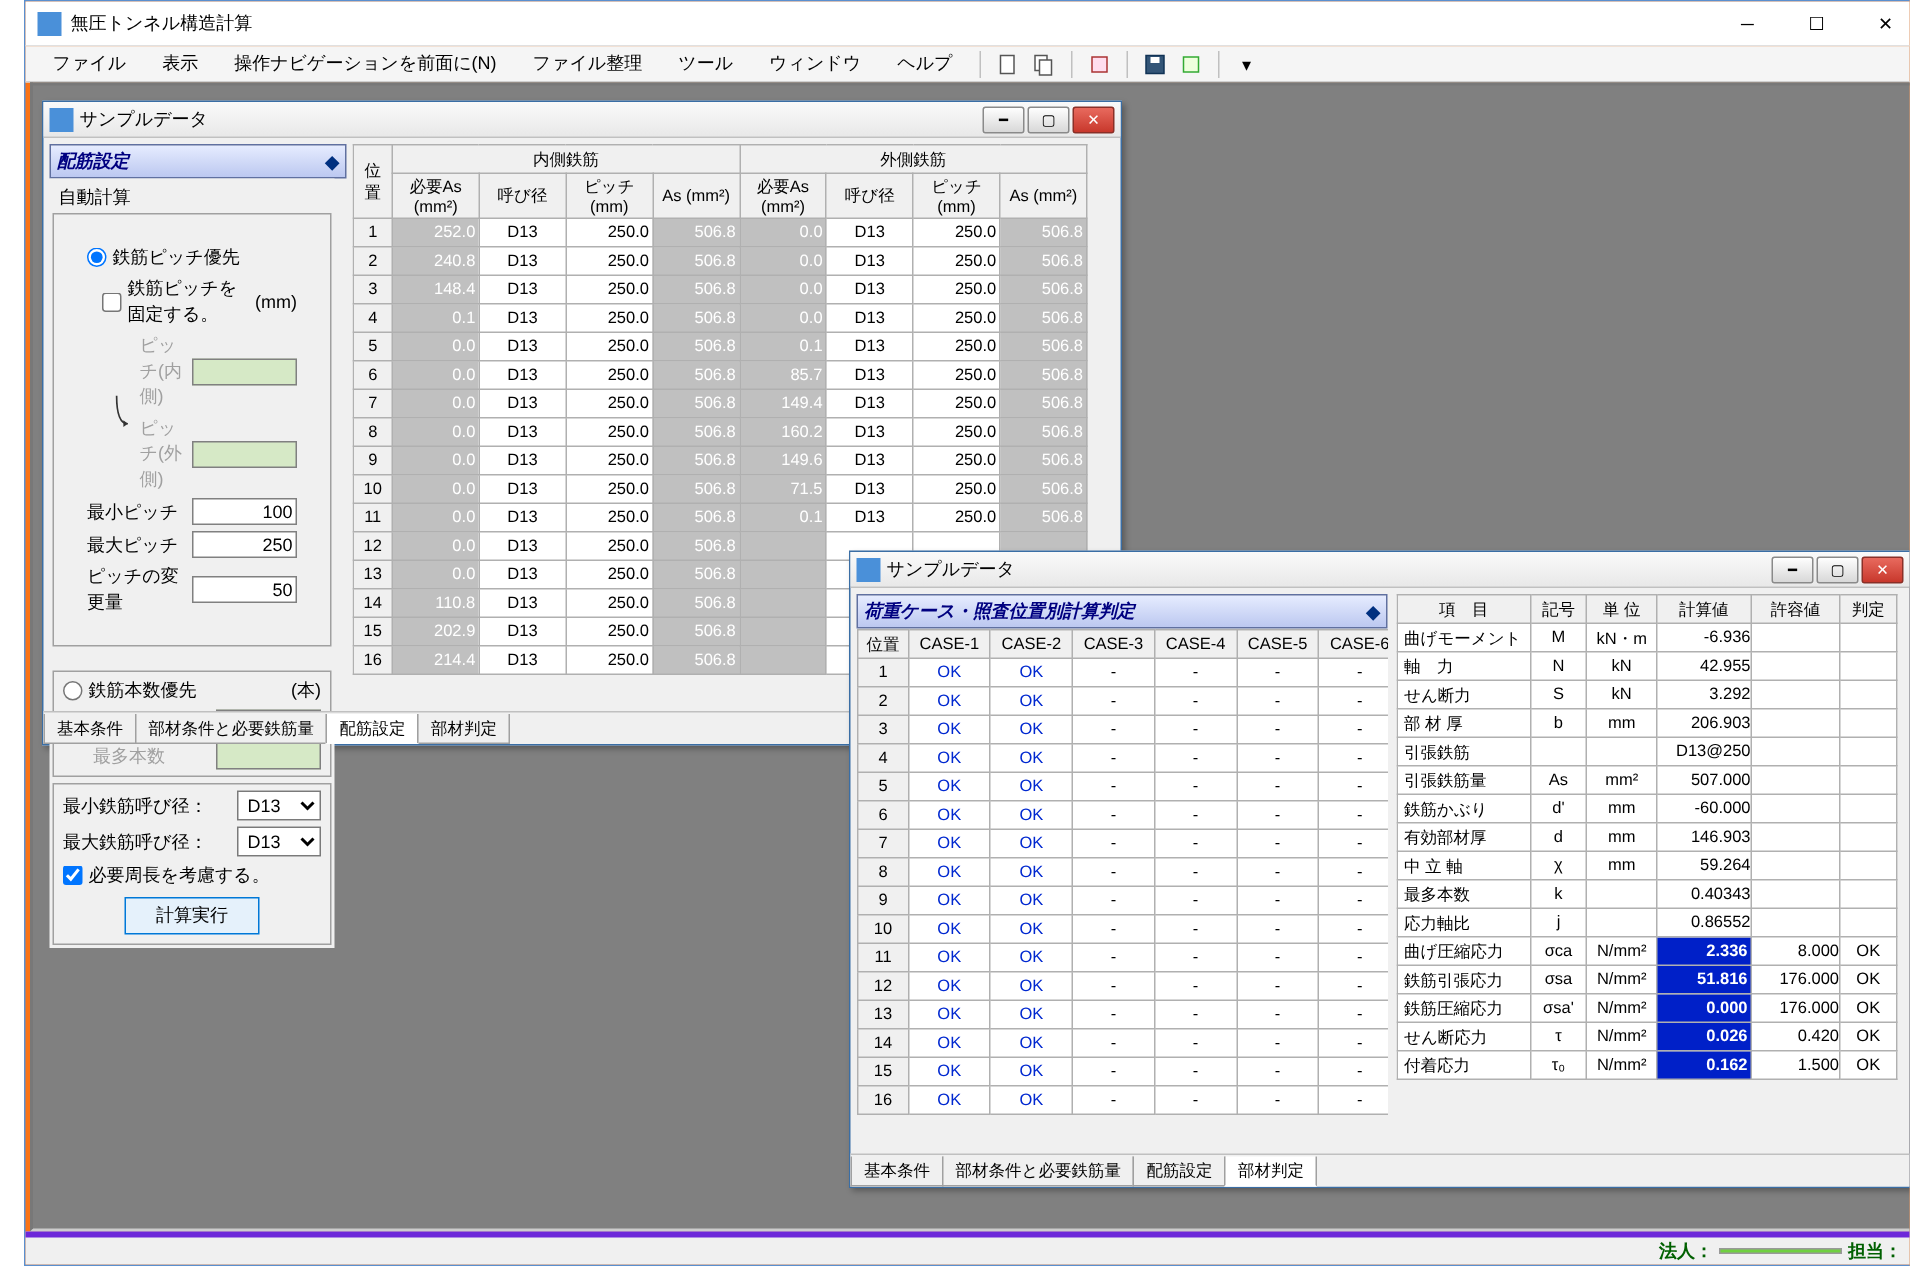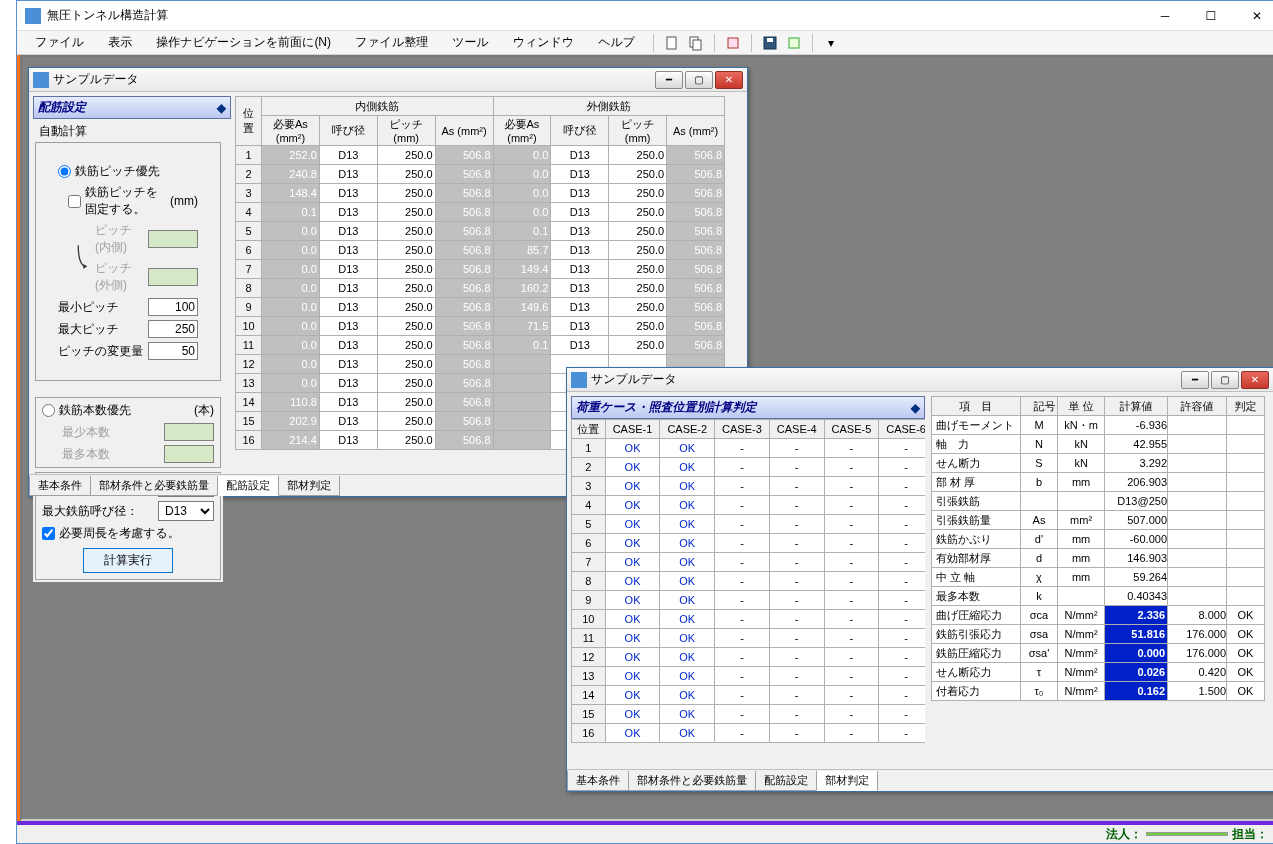--- a/index.html
+++ b/index.html
@@ -33,21 +33,21 @@
 .subwin-btn.close { background: linear-gradient(to bottom, #e86a5e, #c8382c); color: #fff; border-color: #8a3028; }
 
 
 .panel-body { padding: 4px; display: flex; gap: 4px; }
 .settings-box { border: 1px solid #a0a0a0; width: 190px; background: #f0f0f0; padding: 2px; }
 .section-title-bar { background: linear-gradient(to bottom, #e6ecff, #bcc8f0); border: 1px solid #6070a0; padding: 2px 4px; font-weight: bold; font-style: italic; color: #000080; display: flex; align-items: center; justify-content: space-between; }
 .section-title-bar .help { color: #003080; font-style: normal; }
 
 .radio-row, .check-row, .input-row { display: flex; align-items: center; padding: 2px 4px; gap: 4px; }
 .input-row label { flex:1; }
-.input-row input { width: 50px; text-align: right; border: 1px solid #808080; padding: 1px 2px; height: 18px; }
+.input-row input { width: 70px; text-align: right; border: 1px solid #808080; padding: 1px 2px; height: 18px; }
 .input-row input:disabled, .input-row input.disabled { background:#d6e9c6;}
 .disabled-text { color: #a0a0a0; }
 .arrow-block { display:flex; align-items:center; padding-left:20px; }
 .arrow-svg { width:20px; height:40px; }
 
 .btn { border: 1px solid #0078d7; background: #e5f1fb; padding: 3px 20px; cursor: pointer; }
 .select { border: 1px solid #7a7a7a; background: #fff; height: 20px; padding: 0 2px; width: 56px; }
 
 
 .grid { border-collapse: collapse; background: #fff; table-layout: fixed; }
@@ -619,21 +619,21 @@
                   </tr>
                 </tbody>
             </table>
           </div>
         </div>
         <div style="flex:1;" class="scroll-wrap">
           <table class="grid results-grid" id="resultsgrid" style="width:334px;">
             <thead>
                 <tr id="results-hdr">
                   <th style="width: 84px;">項　目</th>
-                  <th style="width: 36px; text-align: right;">記号</th>
+                  <th style="width: 36px;">記号</th>
                   <th style="width: 44px;">単 位</th>
                   <th style="width: 60px;">計算値</th>
                   <th style="width: 56px;">許容値</th>
                   <th style="width: 36px;">判定</th>
                 </tr>
               </thead>
             <tbody id="results-body">
                 <tr>
                   <td class="label">曲げモーメント</td>
                   <td class="sym">M</td>
@@ -704,20 +704,28 @@
                   <td class="unit">mm</td>
                   <td class="val">59.264</td>
                   <td class="val"></td>
                   <td class="center"></td>
                 </tr>
                 <tr>
                   <td class="label">最多本数</td>
                   <td class="sym">k</td>
                   <td class="unit"></td>
                   <td class="val">0.40343</td>
+                  <td class="val"></td>
+                  <td class="center"></td>
+                </tr>
+                <tr>
+                  <td class="label">応力軸比</td>
+                  <td class="sym">j</td>
+                  <td class="unit"></td>
+                  <td class="val">0.86552</td>
                   <td class="val"></td>
                   <td class="center"></td>
                 </tr>
                 <tr>
                   <td class="label">曲げ圧縮応力</td>
                   <td class="sym">σca</td>
                   <td class="unit">N/mm²</td>
                   <td class="hl">2.336</td>
                   <td class="val">8.000</td>
                   <td class="center">OK</td>

